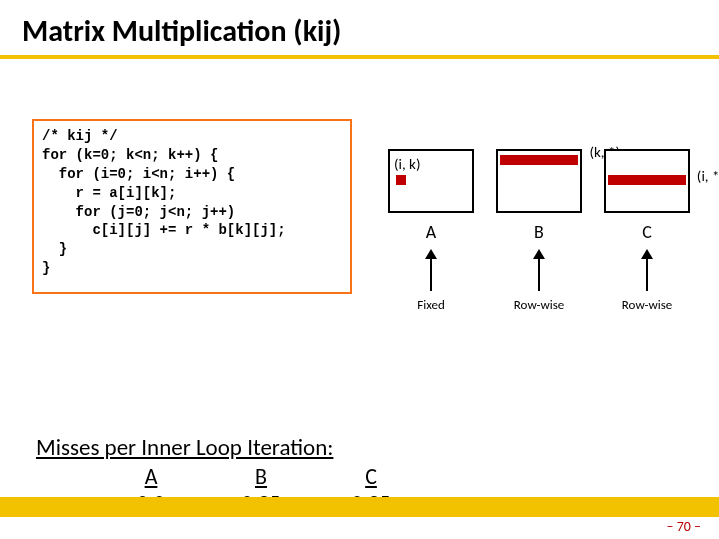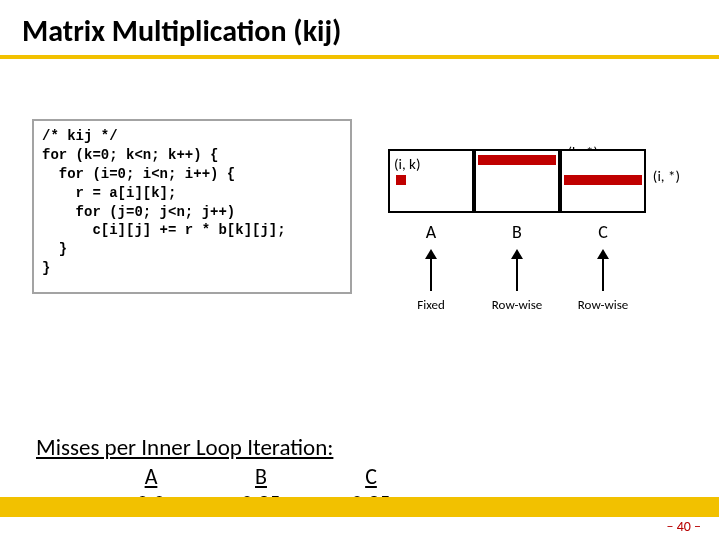--- a/index.html
+++ b/index.html
@@ -24,39 +24,40 @@
   }
   .content {
     position: relative;
     padding-top: 50px;
   }
   .code-box {
     position: absolute;
     left: 32px;
     top: 60px;
     width: 320px;
-    border: 2px solid #a3a3a3;
+    border: 2px solid #f97316;
     padding: 6px 8px 14px 8px;
     font-family: "Courier New", monospace;
     font-size: 14px;
     font-weight: bold;
     white-space: pre;
     line-height: 1.35;
   }
   .inner-loop-label {
     position: absolute;
     left: 448px;
     top: 62px;
     font-size: 18px;
   }
   .matrices {
     position: absolute;
     left: 388px;
     top: 90px;
     display: flex;
+    gap: 22px;
   }
   .matrix-block {
     width: 86px;
     text-align: center;
   }
   .matrix {
     width: 86px;
     height: 64px;
     border: 2px solid #000;
     background: #fff;
@@ -206,13 +207,13 @@
         <div class="misses-cell">0.0</div>
         <div class="misses-cell">0.25</div>
         <div class="misses-cell">0.25</div>
       </div>
     </div>
   </div>
 
 </div>
 
 <div class="yellow-bar"></div>
-<div class="pagenum">– 40 –</div>
+<div class="pagenum">– 70 –</div>
 
 </body></html>

